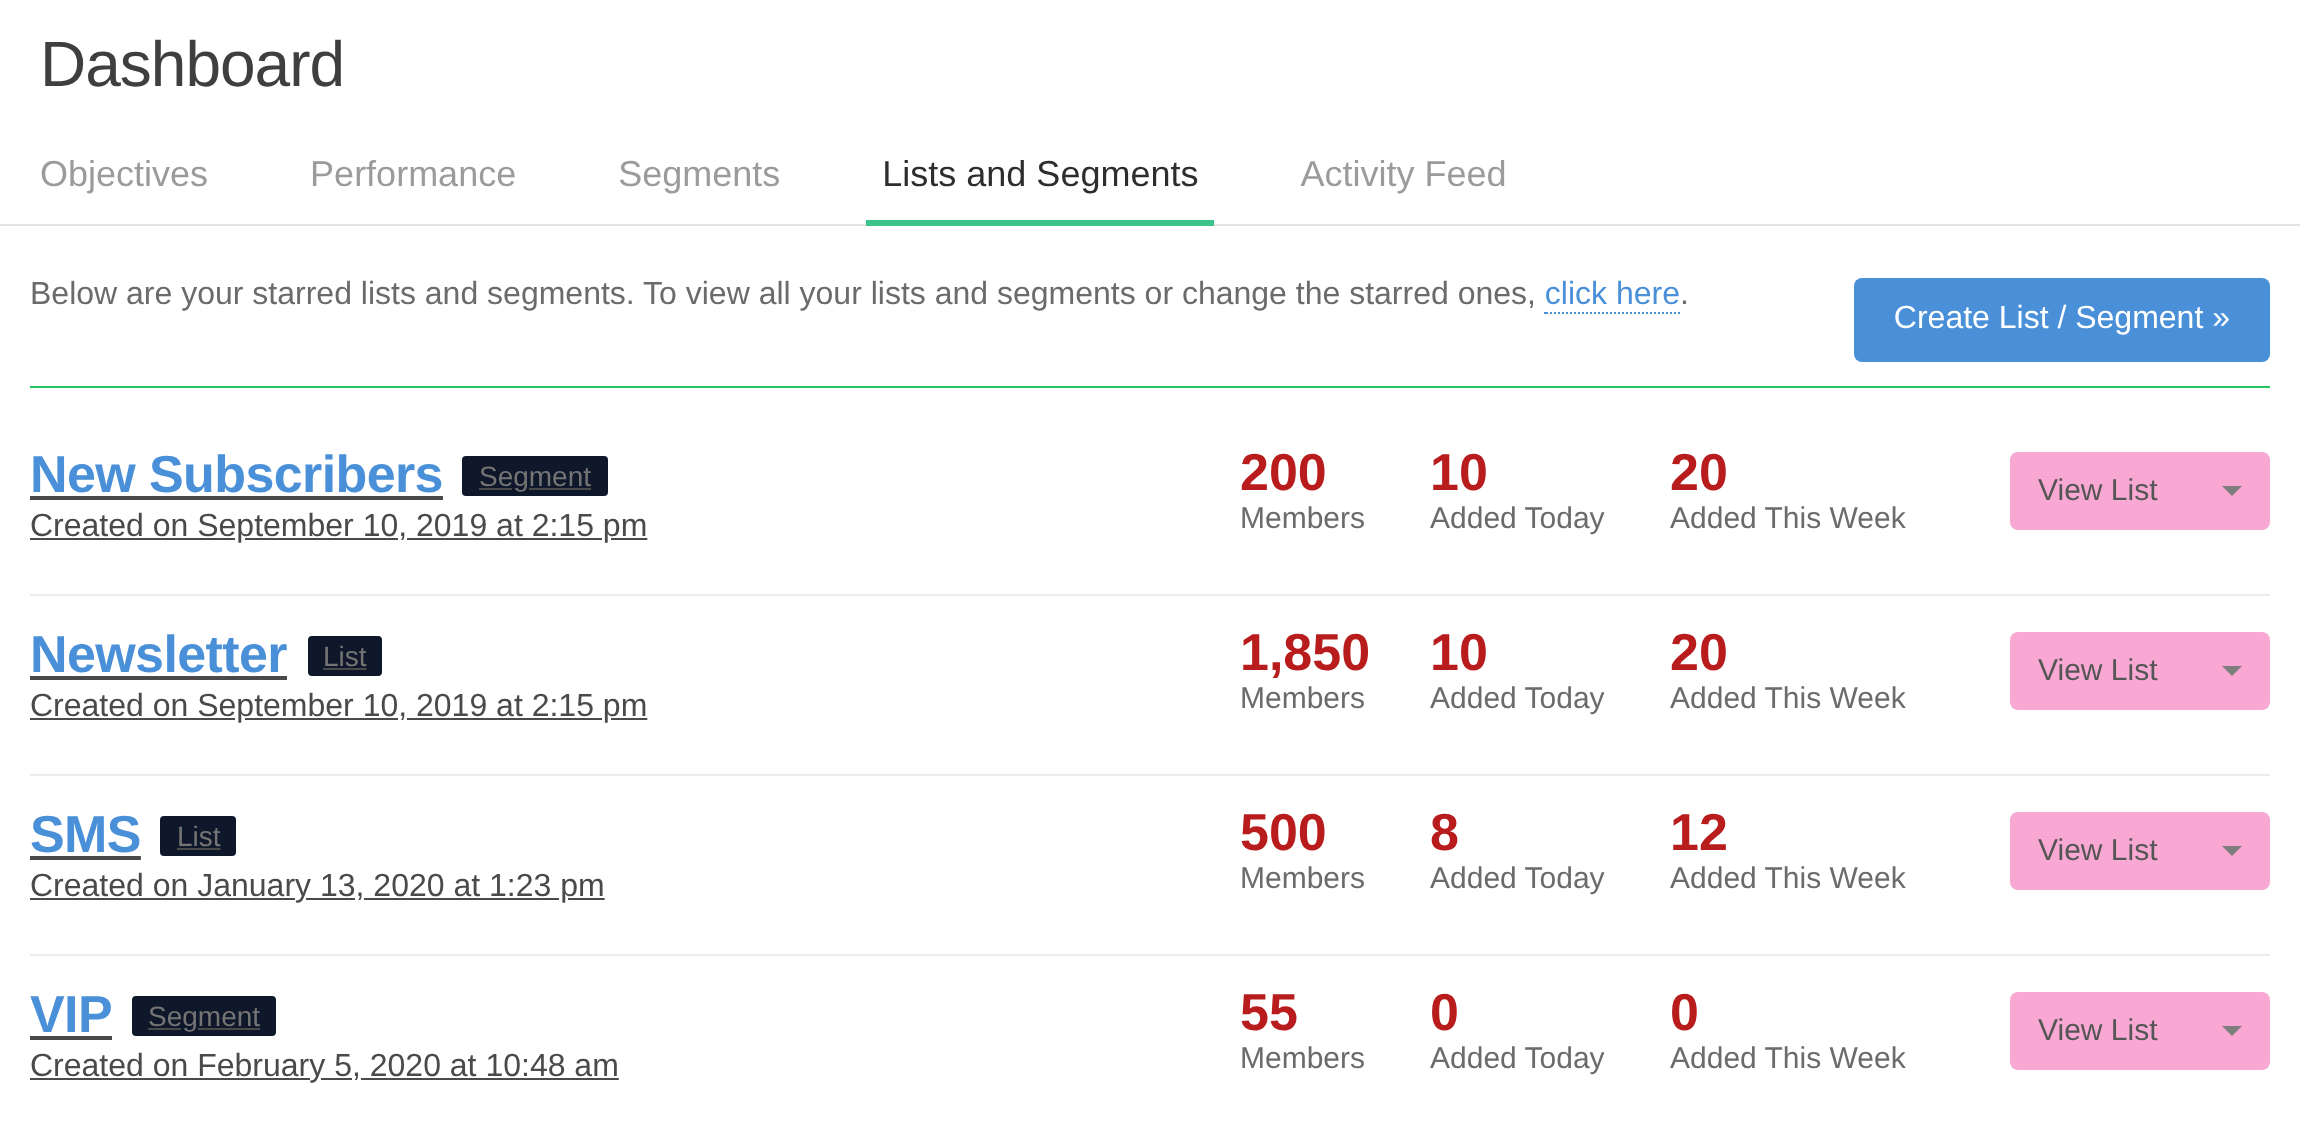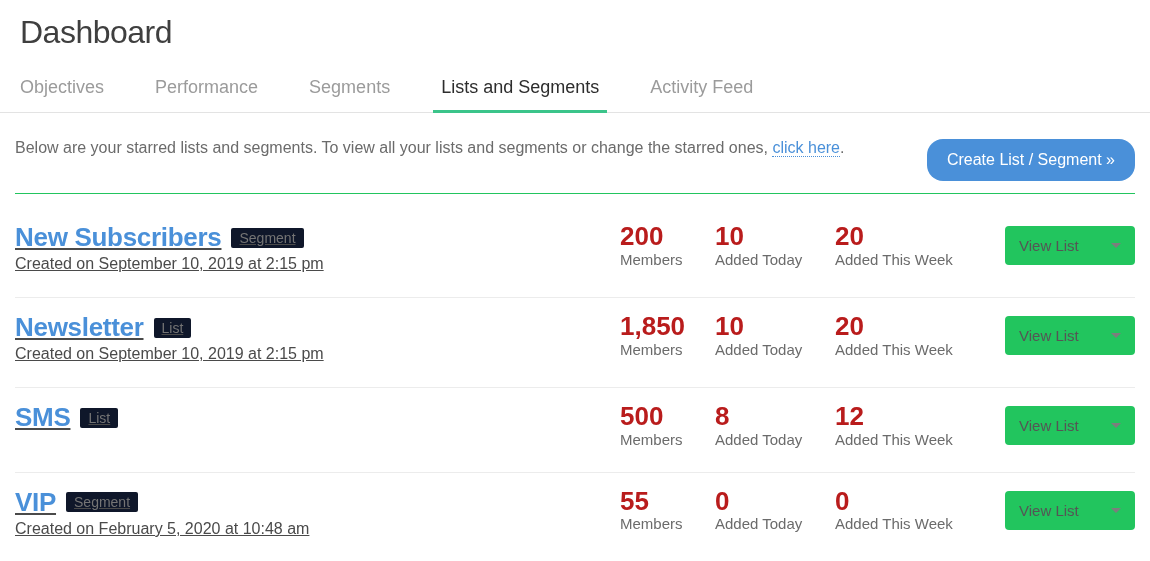--- a/index.html
+++ b/index.html
@@ -53,21 +53,21 @@
   .intro-text { font-size: 16px; color: #6b6b6b; padding-left: 0; }
   .intro-text a {
     color: #4a90d9;
     text-decoration: none;
     border-bottom: 1px dotted #4a90d9;
   }
   .create-btn {
     background: #4a90d9;
     color: #fff;
     border: none;
-    border-radius: 16px;
+    border-radius: 4px;
     font-size: 16px;
     padding: 12px 20px;
     cursor: pointer;
   }
   .rows { margin: 0 -5px; }
   .row {
     display: flex;
     align-items: flex-start;
     padding: 14px 0 24px 0;
     border-bottom: 1px solid #ececec;
@@ -110,21 +110,21 @@
     font-size: 15px;
     color: #6b6b6b;
     margin-top: 0px;
   }
   .actioncol { flex: 0 0 130px; margin-left: auto; padding-top: 4px; }
   .view-btn {
     display: flex;
     align-items: center;
     justify-content: space-between;
     width: 130px;
-    background: #22c55e;
+    background: #f9a8d4;
     border: none;
     border-radius: 4px;
     padding: 11px 14px;
     color: #555;
     font-size: 15px;
     font-weight: 500;
     cursor: pointer;
   }
   .caret {
     width: 0; height: 0;
@@ -211,20 +211,21 @@
         </button>
       </div>
     </div>
 
     <div class="row">
       <div class="namecol">
         <div class="name-line">
           <span class="item-name">SMS</span>
           <span class="badge">List</span>
         </div>
+        <div class="created">Created on January 13, 2020 at 1:23 pm</div>
       </div>
       <div class="stat members">
         <span class="num">500</span>
         <span class="lab">Members</span>
       </div>
       <div class="stat today">
         <span class="num">8</span>
         <span class="lab">Added Today</span>
       </div>
       <div class="stat week">

